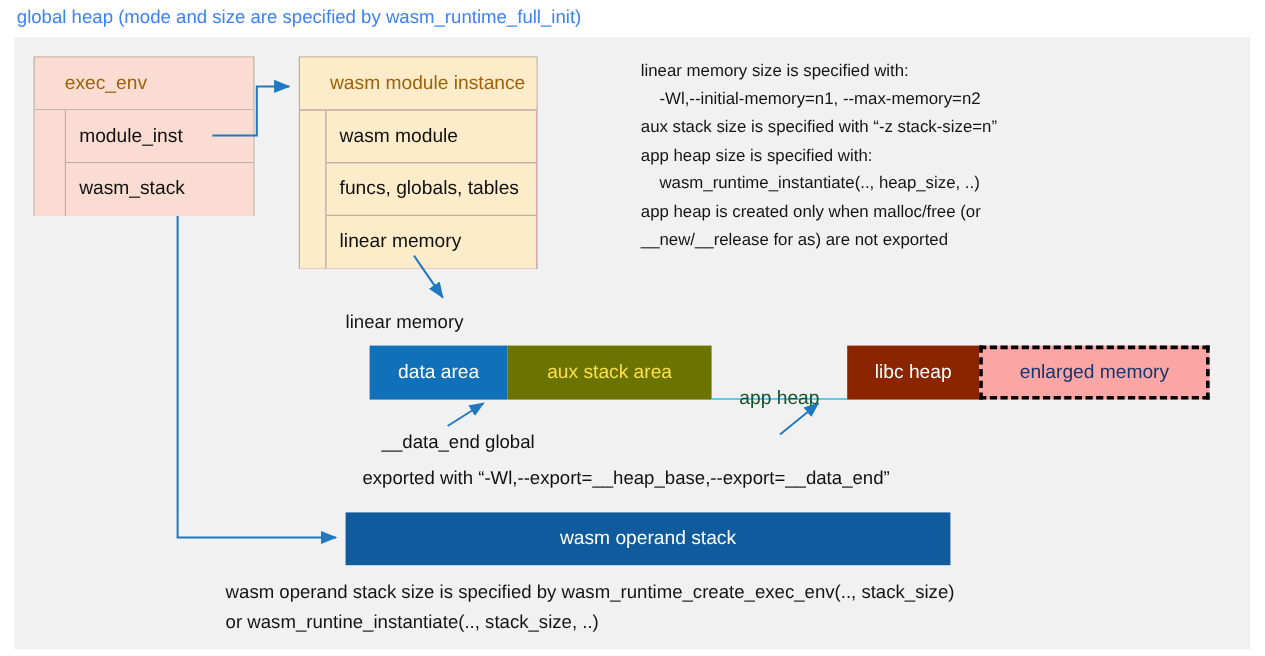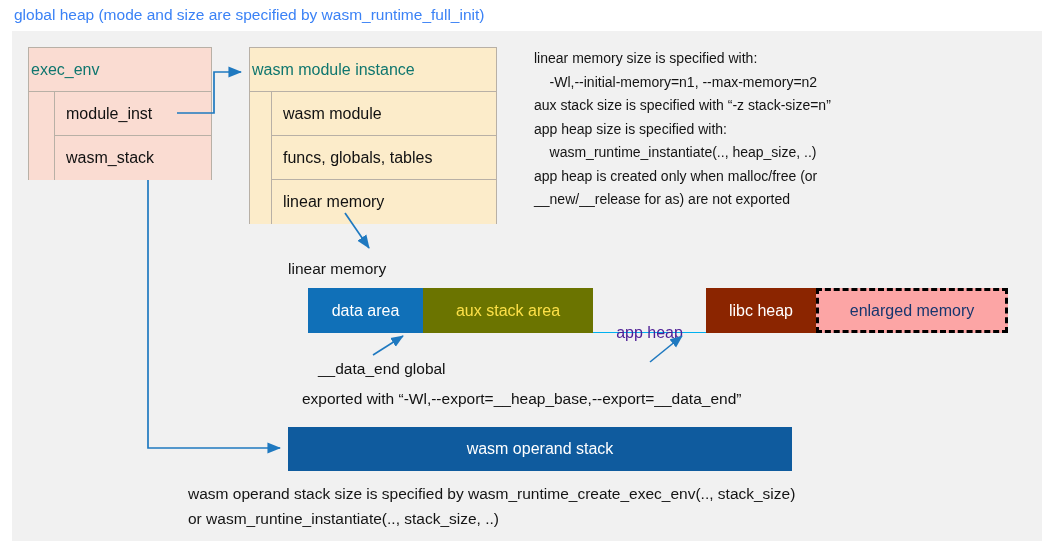--- a/index.html
+++ b/index.html
@@ -46,23 +46,23 @@
   .struct {
     position: absolute;
     border: 1px solid #b8b0a6;
     box-sizing: border-box;
   }
   .struct .hdr {
     box-sizing: border-box;
     border-bottom: 1px solid #b8b0a6;
     display: flex;
     align-items: center;
-    padding-left: 2px;
-    font-size: 16px;
-    color: #0f766e;
+    padding-left: 25px;
+    font-size: 16px;
+    color: #a16207;
   }
   .struct .body {
     display: flex;
     box-sizing: border-box;
   }
   .struct .gutter {
     box-sizing: border-box;
     border-right: 1px solid #b8b0a6;
     flex: 0 0 auto;
   }
@@ -83,21 +83,21 @@
   .struct .rows .row:last-child { border-bottom: none; }
 
   
   #exec-env-box { left: 28px; top: 47px; width: 184px; height: 133px; background: #fadcd2; }
   #exec-env-box .hdr { height: 44px; background: #fadcd2; }
   #exec-env-box .body { height: 88px; background: #fadcd2; }
   #exec-env-box .gutter { width: 26px; background: #fadcd2; }
   #exec-env-box .rows .row { height: 44px; background: #fadcd2; }
 
   
-  #module-inst-box { left: 249px; top: 47px; width: 248px; height: 177px; background: #fcecca; }
+  #module-inst-box { left: 249px; top: 47px; width: 199px; height: 177px; background: #fcecca; }
   #module-inst-box .hdr { height: 44px; background: #fcecca; }
   #module-inst-box .body { height: 132px; background: #a21caf; }
   #module-inst-box .gutter { width: 22px; background: #fcecca; }
   #module-inst-box .rows .row { height: 44px; background: #fcecca; }
 
   
   #notes-right {
     left: 534px;
     top: 47px;
     width: 500px;
@@ -235,21 +235,21 @@
 aux stack size is specified with “-z stack-size=n”
 app heap size is specified with:
     wasm_runtime_instantiate(.., heap_size, ..)
 app heap is created only when malloc/free (or
 __new/__release for as) are not exported</div>
 
   <div class="abs" id="linear-memory-caption">linear memory</div>
   <div class="abs" id="memory-bar">
       <div class="seg" style="width: 115px; flex: 0 0 115px; background: rgb(16, 112, 184); color: rgb(255, 255, 255);">data area</div>
       <div class="seg" style="width: 170px; flex: 0 0 170px; background: rgb(107, 116, 0); color: #fde047;">aux stack area</div>
-      <div class="seg" style="width: 113px; flex: 0 0 113px; background: rgb(0, 176, 240); color: #4c1d95; margin-top: 44px;">app heap</div>
+      <div class="seg" style="width: 113px; flex: 0 0 113px; background: rgb(0, 176, 240); color: #14532d; margin-top: 44px;">app heap</div>
       <div class="seg" style="width: 110px; flex: 0 0 110px; background: rgb(139, 37, 0); color: rgb(255, 255, 255);">libc heap</div>
       <div class="seg dashed" style="width: 192px; flex: 0 0 192px; color: rgb(23, 54, 110);">enlarged memory</div>
     </div>
 
   <div class="abs" id="data-end-label">__data_end global</div>
   <div class="abs" id="export-note">exported with “-Wl,--export=__heap_base,--export=__data_end”</div>
 
   <div class="abs" id="operand-stack-box">wasm operand stack</div>
 
   <div class="abs" id="notes-bottom">wasm operand stack size is specified by wasm_runtime_create_exec_env(.., stack_size)

